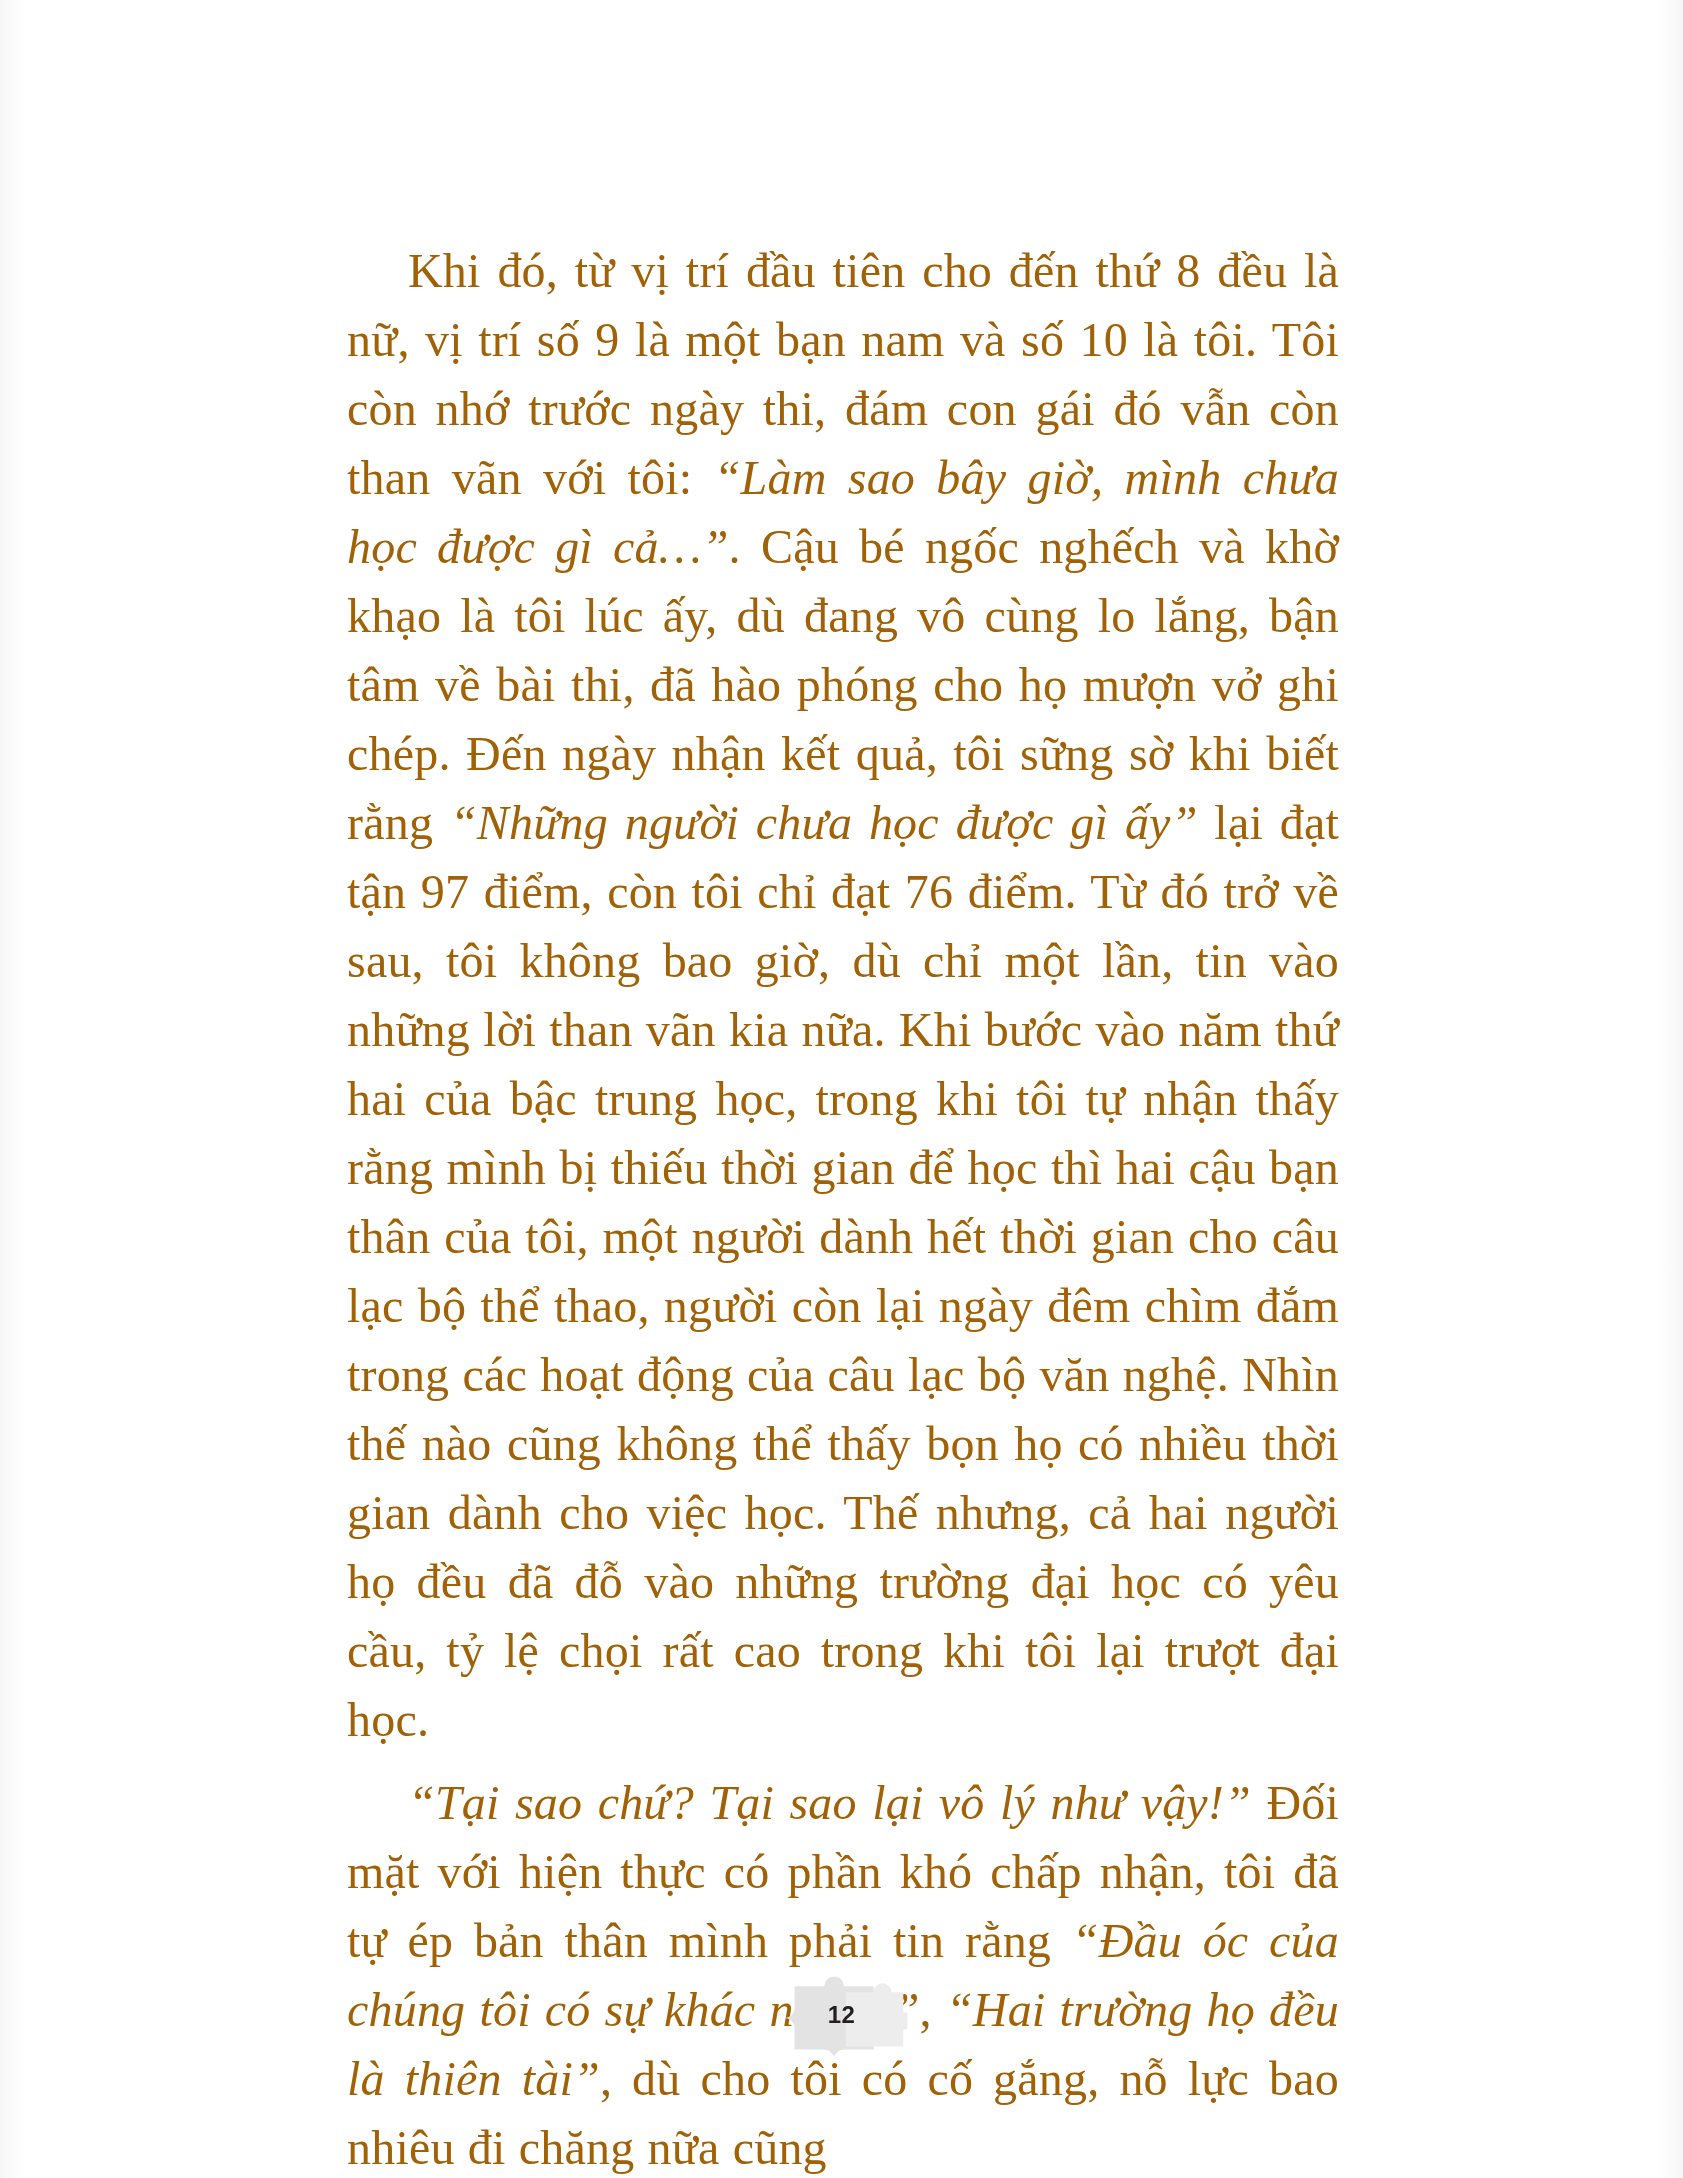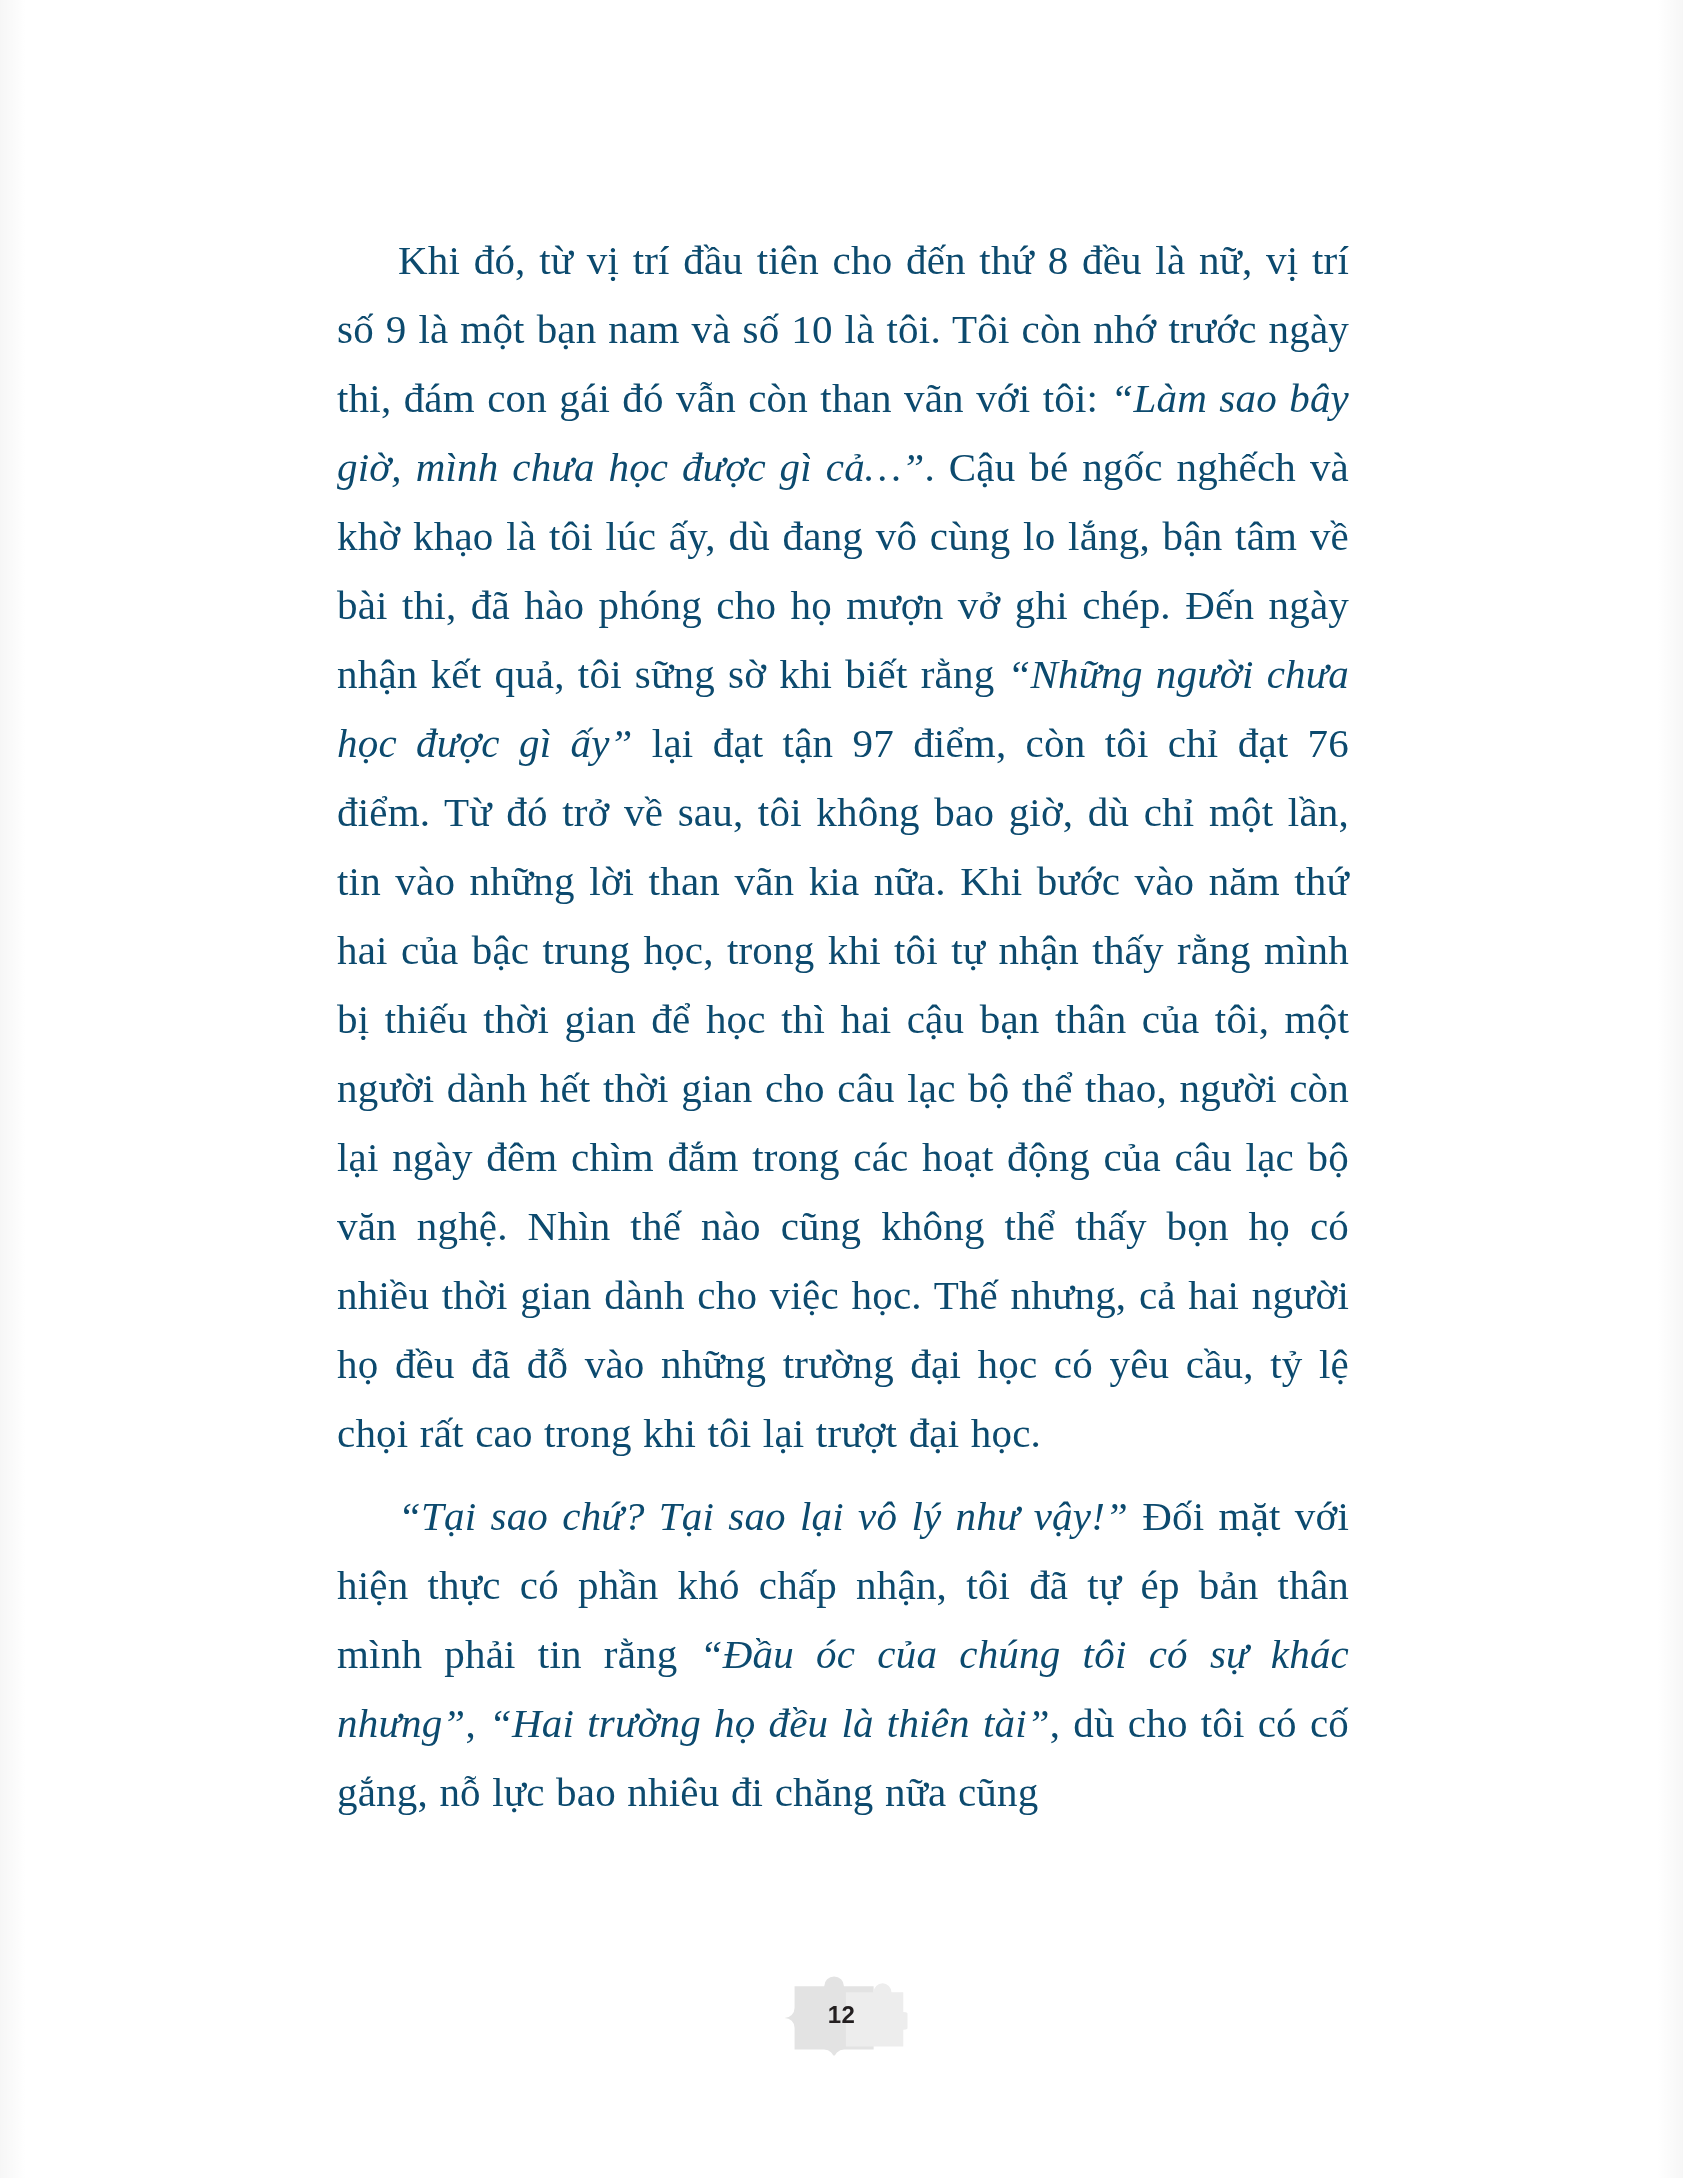--- a/index.html
+++ b/index.html
@@ -20,28 +20,28 @@
     inset: 0;
     background: #ffffff;
   }
   .content {
     position: absolute;
     left: 337px;
     top: 226px;
     width: 1012px;
   }
   p.para {
-    margin: 0;
-    font-size: 41px;
+    margin: 10px;
+    font-size: 48px;
     line-height: 69px;
     text-align: justify;
     text-align-last: left;
     letter-spacing: 0.2px;
     word-spacing: 1px;
-    color: #0c4a6e;
+    color: #a16207;
   }
   p.para + p.para {
     margin-top: 14px;
   }
   p.para .ind {
     display: inline-block;
     width: 61px;
   }
   em.q {
     font-style: italic;

